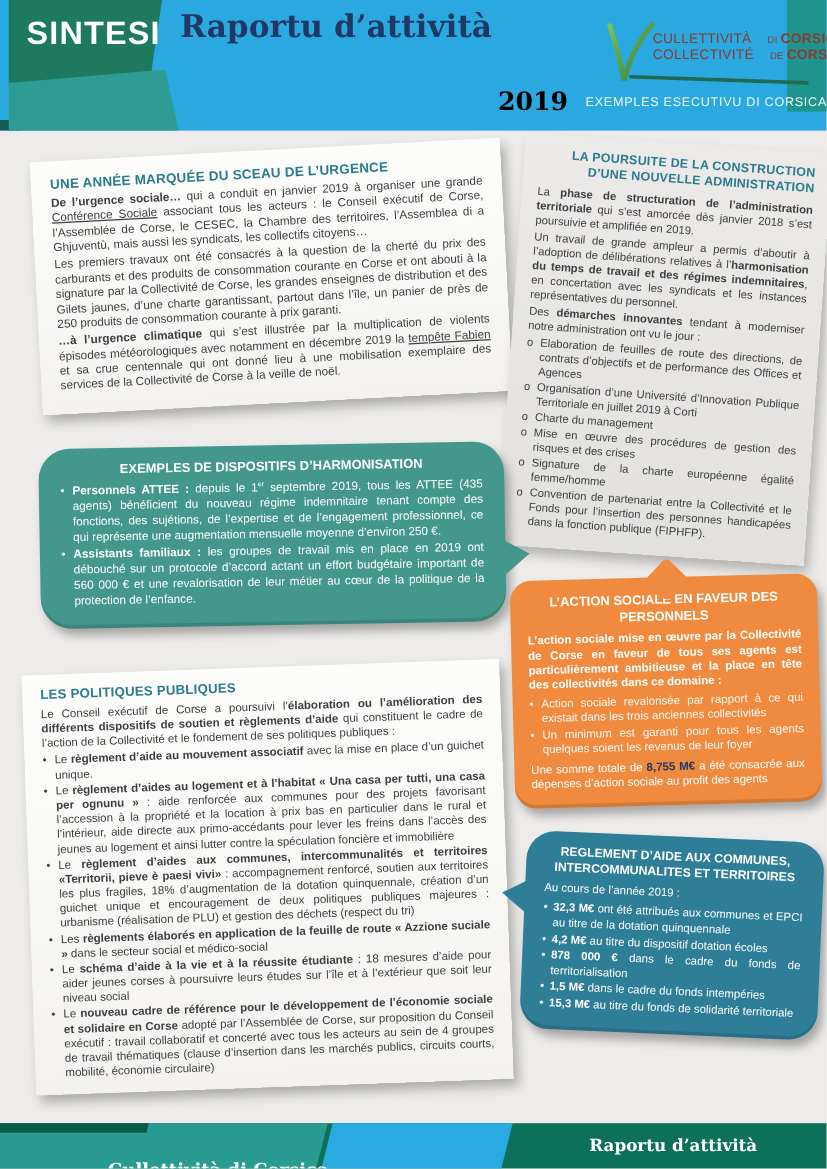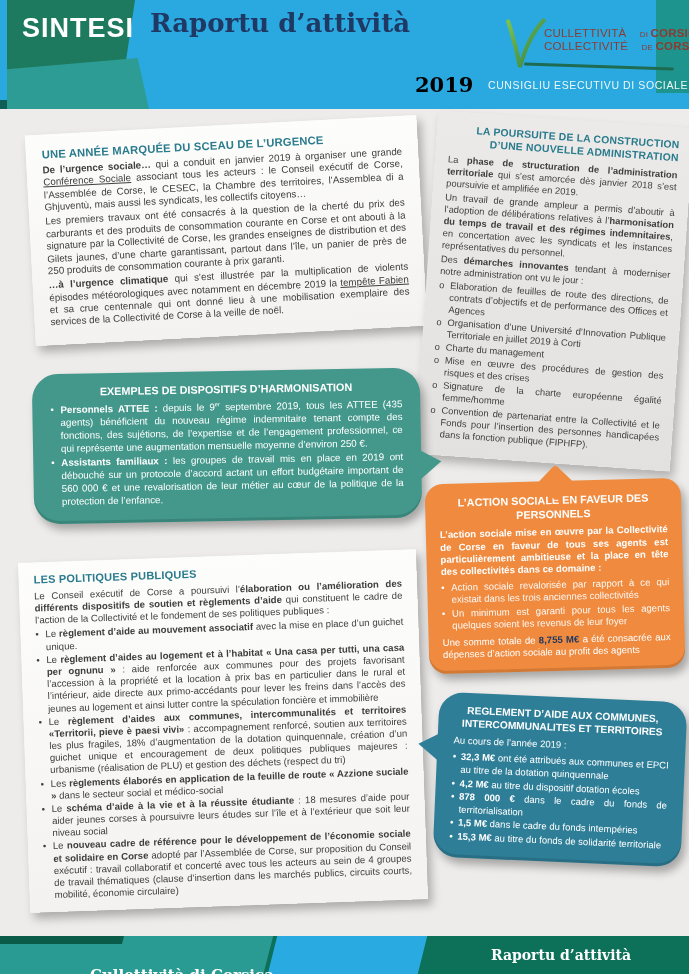--- a/index.html
+++ b/index.html
@@ -108,21 +108,21 @@
             <stop offset="0" stop-color="#7cc24f"></stop>
               <stop offset="1" stop-color="#2e7d46"></stop>
           </linearGradient>
         </defs>
         <path d="M5 4 Q14 32 19 58 Q29 22 47 3" fill="none" stroke="url(#vg)" stroke-width="5" stroke-linecap="round"></path>
       </svg>
       <div class="logo-l1"><span>CULLETTIVITÀ </span><span class="c-sm">DI </span><span class="c-red-b">CORSICA</span></div>
       <div class="logo-l2"><span>COLLECTIVITÉ </span><span class="c-sm">DE </span><span class="c-red-b">CORSE</span></div>
       <div class="logo-swoosh"></div>
     </div>
-    <div class="hdr-sub">CUNSIGLIU ESECUTIVU DI SOCIALE</div>
+    <div class="hdr-sub">EXEMPLES ESECUTIVU DI CORSICA</div>
     <div class="hdr-strip"></div>
   </header>
 
   <main class="content">
 
     <section class="box whitebox box-urgence bodytext">
       <h2 class="teal-title">UNE ANNÉE MARQUÉE DU SCEAU DE L’URGENCE</h2>
       <div>
           <p class="para"><span class="b">De l’urgence sociale… </span><span>qui a conduit en janvier 2019 à organiser une grande </span><span class="u">Conférence Sociale</span><span> associant tous les acteurs : le Conseil exécutif de Corse, l’Assemblée de Corse, le CESEC, la Chambre des territoires, l’Assemblea di a Ghjuventù, mais aussi les syndicats, les collectifs citoyens…</span></p>
           <p class="para"><span>Les premiers travaux ont été consacrés à la question de la cherté du prix des carburants et des produits de consommation courante en Corse et ont abouti à la signature par la Collectivité de Corse, les grandes enseignes de distribution et des Gilets jaunes, d’une charte garantissant, partout dans l’île, un panier de près de 250 produits de consommation courante à prix garanti.</span></p>
@@ -164,21 +164,21 @@
           </div>
         </div>
     </section>
 
     <section class="box bubble box-harmo">
       <div class="tail-right"></div>
       <h2 class="bubble-title">EXEMPLES DE DISPOSITIFS D’HARMONISATION</h2>
       <div>
           <div class="li">
             <span class="marker">•</span>
-            <div class="li-tx"><span class="b">Personnels ATTEE :</span><span> depuis le 9</span><sup>er</sup><span> septembre 2019, tous les ATTEE (435 agents) bénéficient du nouveau régime indemnitaire tenant compte des fonctions, des sujétions, de l’expertise et de l’engagement professionnel, ce qui représente une augmentation mensuelle moyenne d’environ 250 €.</span></div>
+            <div class="li-tx"><span class="b">Personnels ATTEE :</span><span> depuis le 1</span><sup>er</sup><span> septembre 2019, tous les ATTEE (435 agents) bénéficient du nouveau régime indemnitaire tenant compte des fonctions, des sujétions, de l’expertise et de l’engagement professionnel, ce qui représente une augmentation mensuelle moyenne d’environ 250 €.</span></div>
           </div>
           <div class="li">
             <span class="marker">•</span>
             <div class="li-tx"><span class="b">Assistants familiaux :</span><span> les groupes de travail mis en place en 2019 ont débouché sur un protocole d’accord actant un effort budgétaire important de 560 000 € et une revalorisation de leur métier au cœur de la politique de la protection de l’enfance.</span></div>
           </div>
         </div>
     </section>
 
     <section class="box bubble box-action">
       <div class="bump-top"></div>

